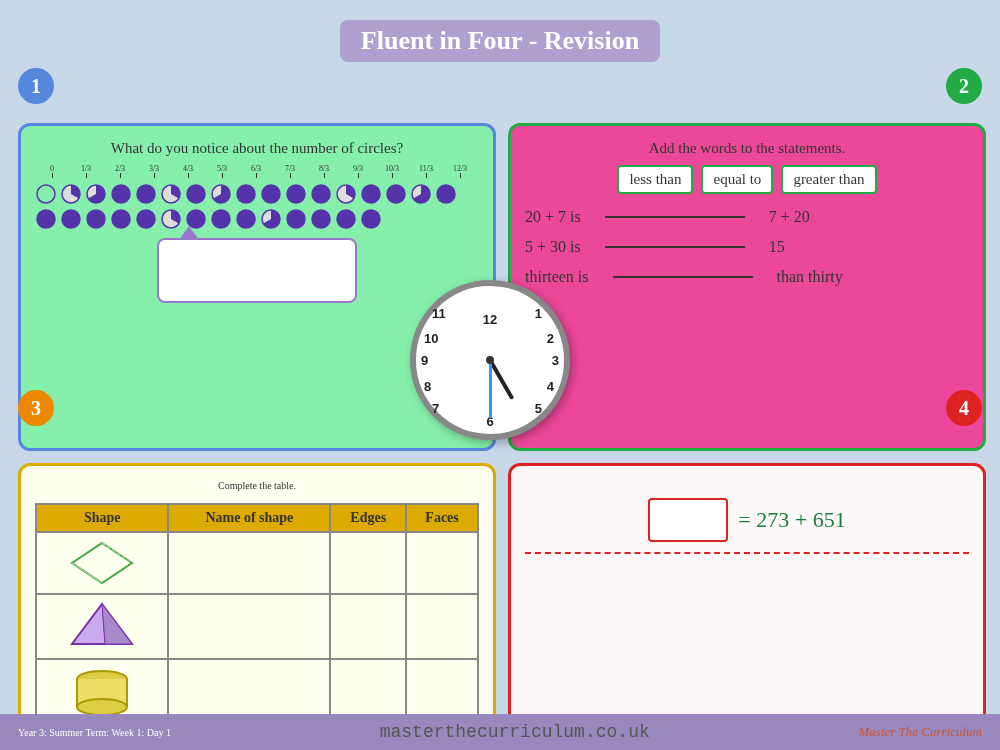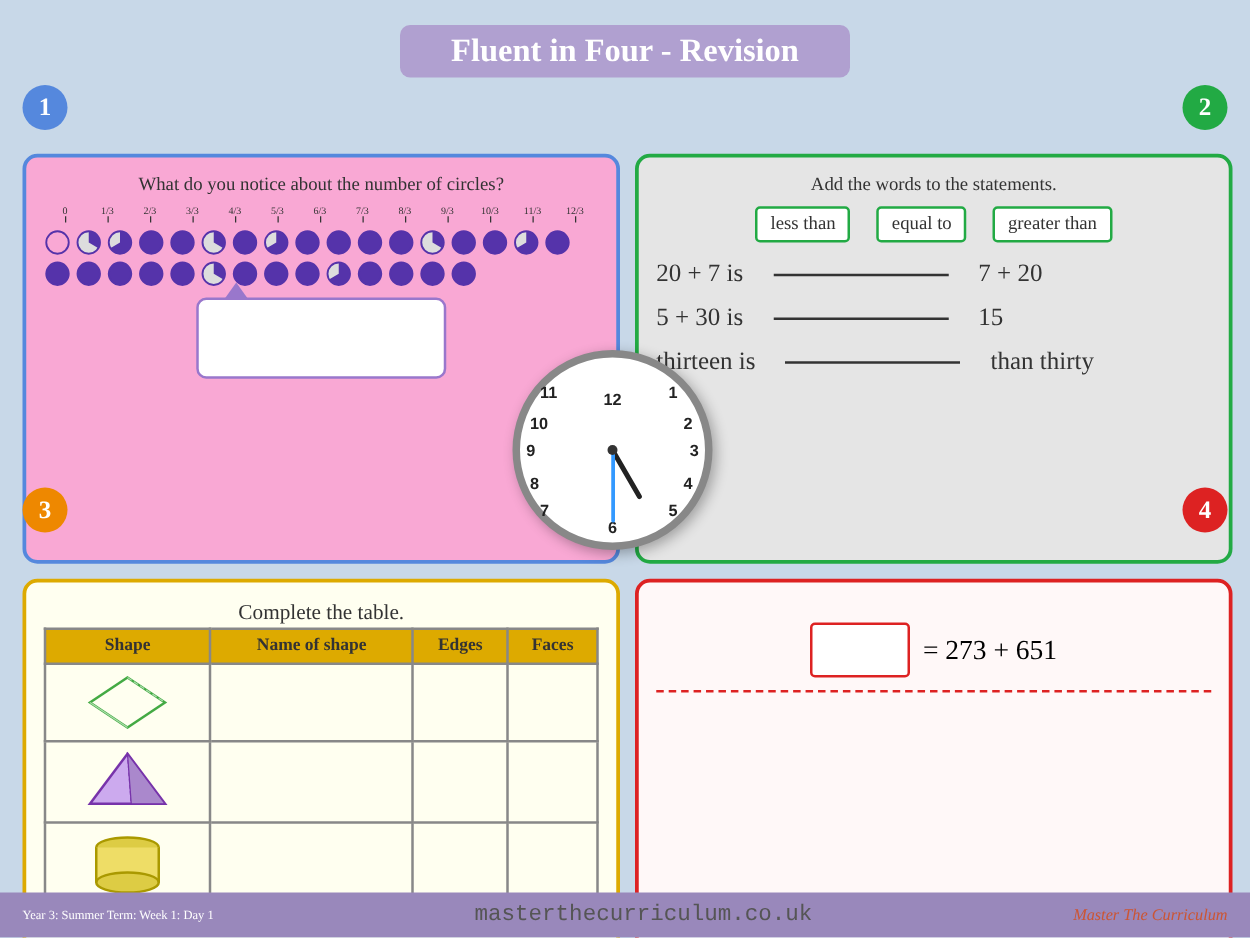--- a/index.html
+++ b/index.html
@@ -10,21 +10,21 @@
       font-family: 'Comic Sans MS', 'Chalkboard SE', cursive;
       overflow: hidden;
       position: relative;
     }
 
     
     .title-bar {
       background: #b0a0d0;
       border-radius: 8px;
       margin: 10px auto 6px auto;
-      width: 360px;
+      width: 320px;
       text-align: center;
       padding: 6px 18px;
     }
     .title-bar h1 {
       font-size: 26px;
       color: white;
       font-weight: bold;
     }
 
     
@@ -59,25 +59,25 @@
 
     
     .section {
       border-radius: 12px;
       padding: 14px;
       position: relative;
       margin: 6px;
     }
     .sec1 {
       border: 3px solid #5588dd;
-      background: #f9a8d4;
+      background: #86efac;
     }
     .sec2 {
       border: 3px solid #22aa44;
-      background: #e5e5e5;
+      background: #ec4899;
     }
     .sec3 {
       border: 3px solid #ddaa00;
       background: #fffff0;
     }
     .sec4 {
       border: 3px solid #dd2222;
       background: #fff8f8;
     }
 
@@ -103,53 +103,53 @@
       width: 0;
       height: 0;
       border-left: 10px solid transparent;
       border-right: 10px solid transparent;
       border-bottom: 14px solid #9977cc;
     }
 
     
     .word-tags {
       display: flex;
-      gap: 21px;
+      gap: 8px;
       justify-content: center;
       margin-bottom: 14px;
       text-align: right;
     }
     .word-tag {
       border: 2px solid #22aa44;
       border-radius: 4px;
       padding: 4px 10px;
       font-size: 15px;
       color: #333;
       background: white;
     }
     .statement-line {
-      font-size: 20px;
+      font-size: 16px;
       color: #333;
       margin: 12px 0;
       display: flex;
       align-items: center;
       gap: 18px;
     }
     .blank-line {
       display: inline-block;
       border-bottom: 2px solid #333;
       width: 140px;
       margin: 0 6px;
     }
 
     
     .table-title {
       text-align: center;
-      font-size: 17px;
-      margin-bottom: 2px;
+      font-size: 10px;
+      margin-bottom: 12px;
       color: #333;
     }
     .shape-table {
       border-collapse: collapse;
       width: 100%;
       font-size: 14px;
       padding-left: 28px;
     }
     .shape-table th {
       background: #ddaa00;
@@ -162,21 +162,21 @@
       border: 2px solid #888;
       padding: 4px;
       text-align: center;
       height: 62px;
       vertical-align: middle;
     }
 
     
     .eq-line {
       font-size: 22px;
-      color: #000000;
+      color: #15803d;
       text-align: center;
       margin: 18px 0 10px 0;
       display: flex;
       align-items: center;
       justify-content: center;
       gap: 10px;
     }
     .eq-box {
       display: inline-block;
       border: 2px solid #dd2222;

